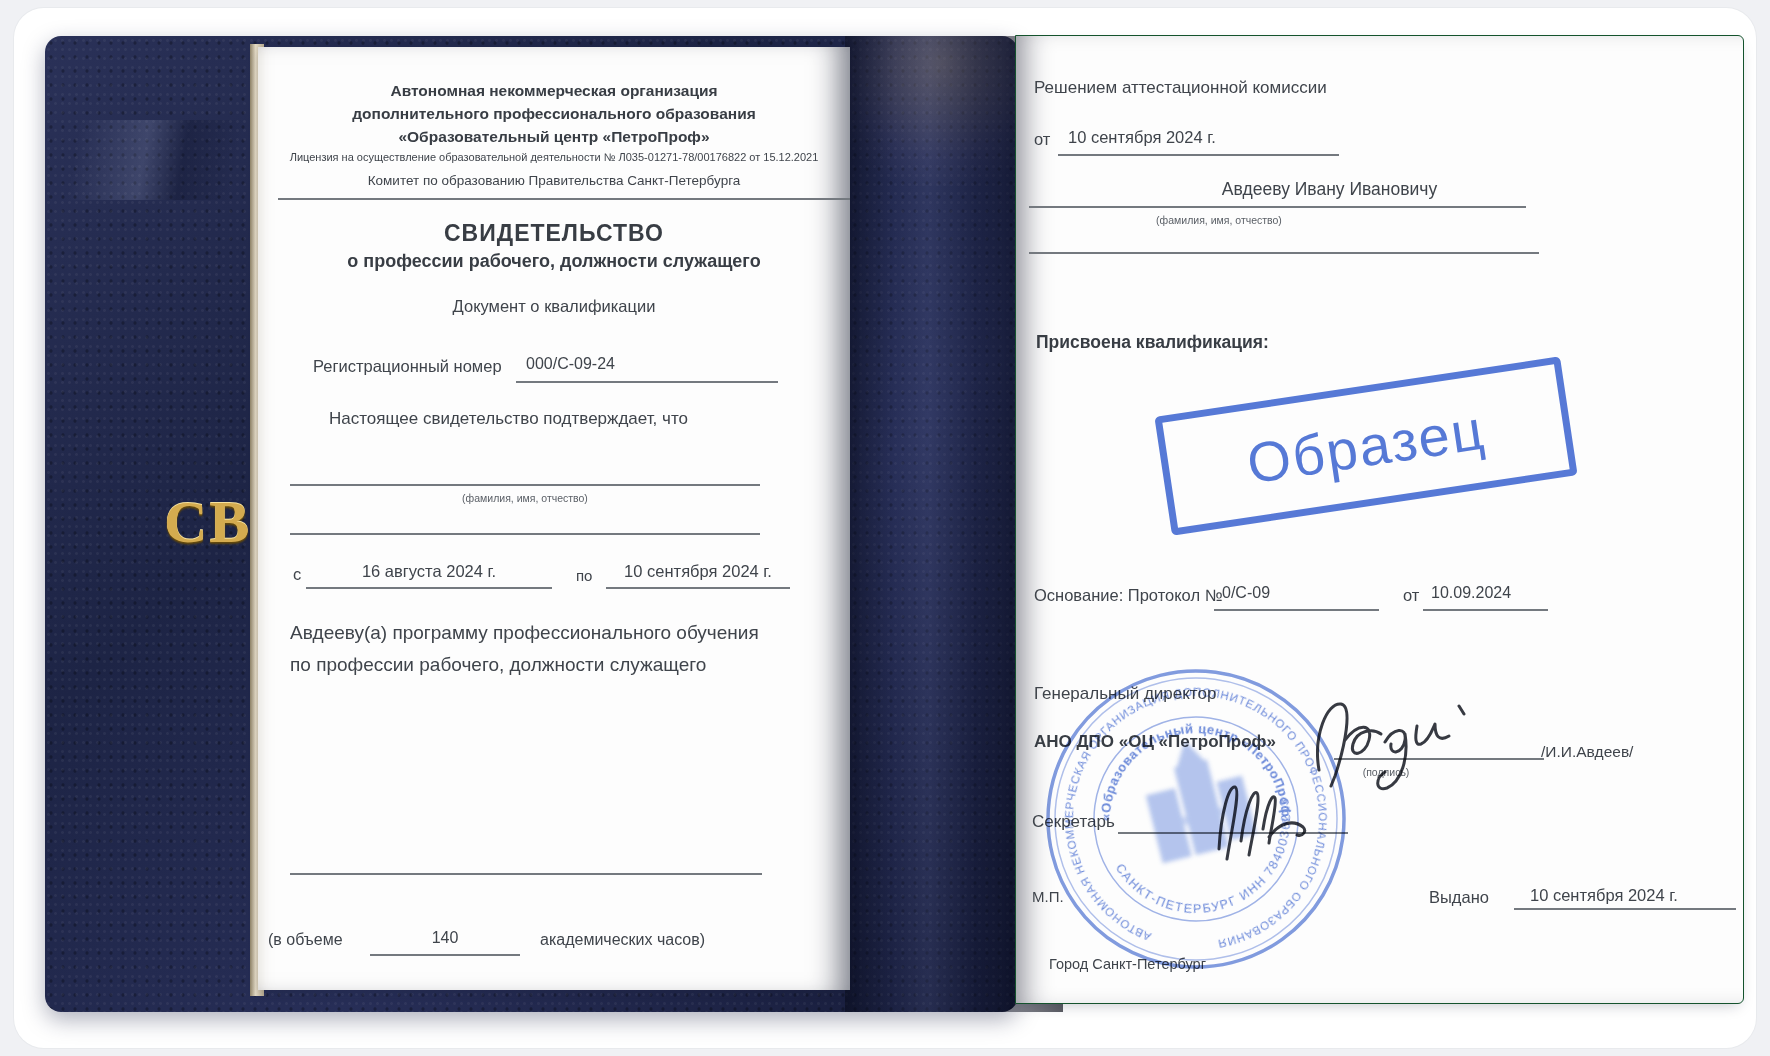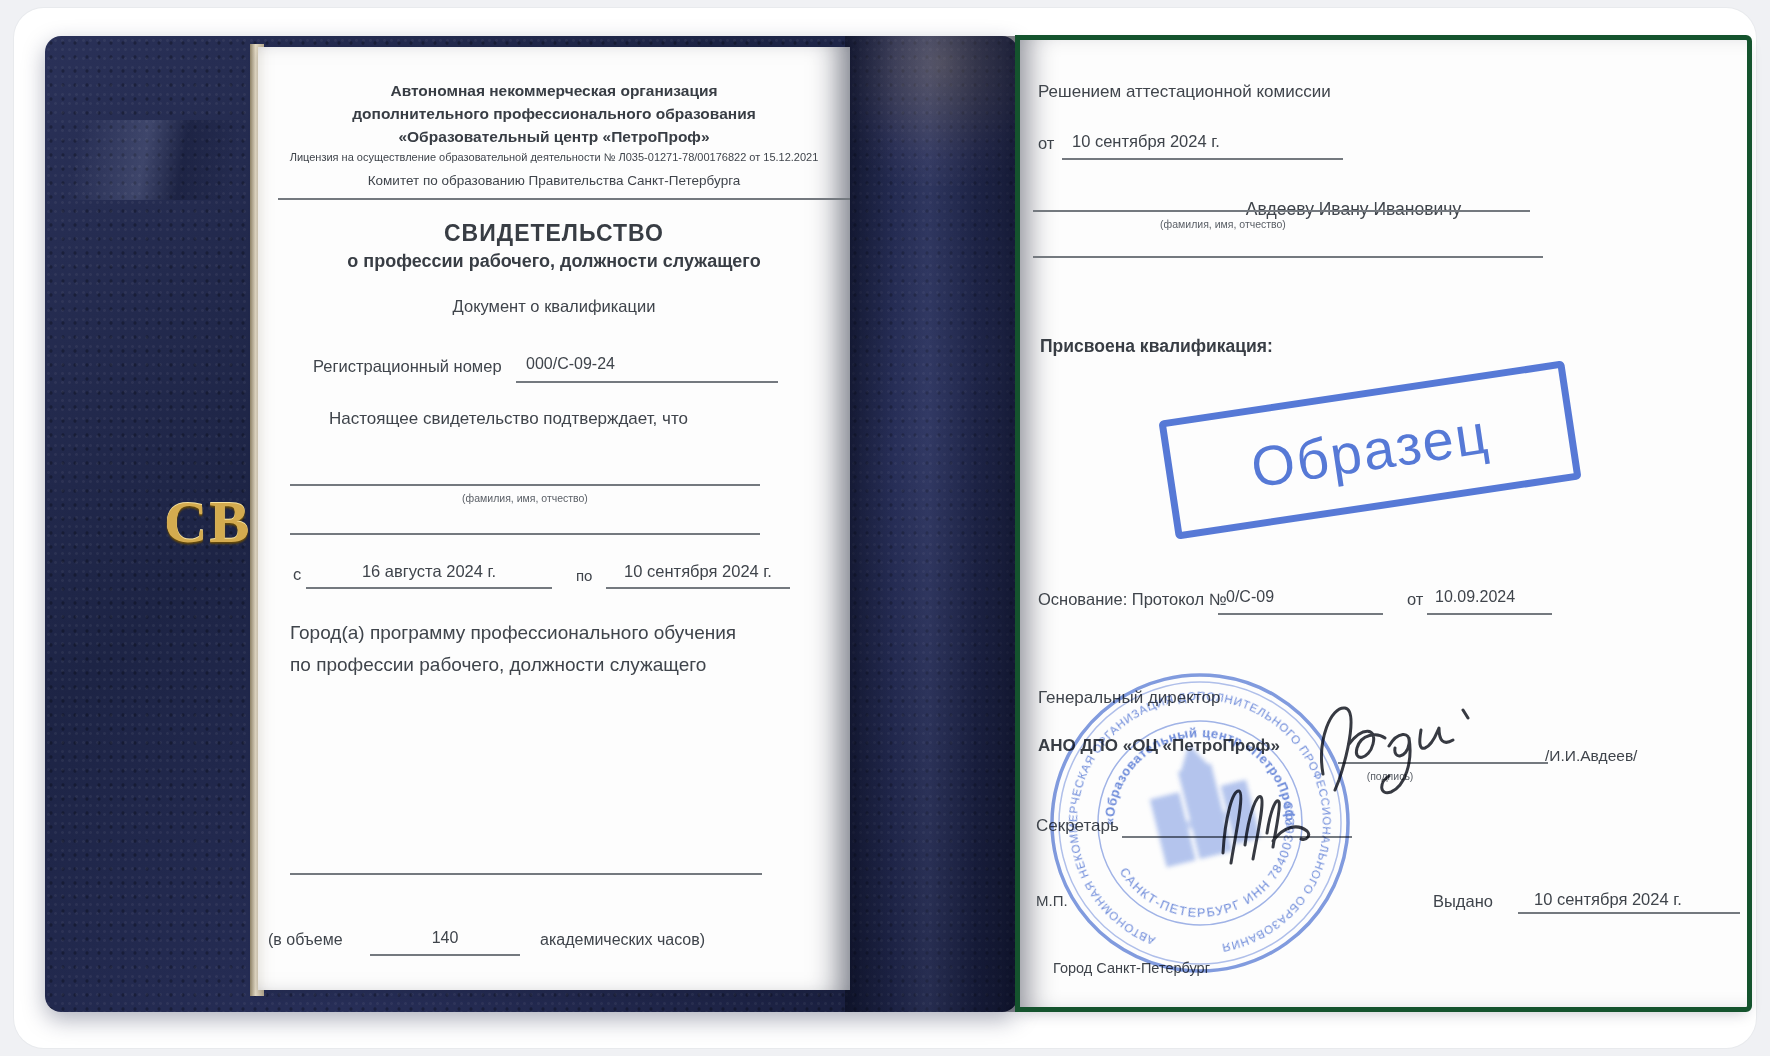--- a/index.html
+++ b/index.html
@@ -21,21 +21,21 @@
   .gold{position:absolute;right:-38px;top:452px;font-family:"Liberation Serif",serif;font-weight:bold;
     font-size:60px;letter-spacing:2px;color:#d4ab4f;
     text-shadow:0 -1px 0 #f7e3a0,0 2px 2px #5d450d,0 1px 0 #8a681c;white-space:nowrap;}
   .cover-left-clip{position:absolute;left:0;top:0;width:217px;height:976px;overflow:hidden;border-radius:16px 0 0 16px;}
   .sliver{position:absolute;left:205px;top:8px;width:14px;height:952px;
     background:linear-gradient(90deg,#8f8368,#e6dcc6 40%,#b9ac90);}
   
   .page{position:absolute;background:#fdfdfd;}
   .page-left{left:258px;top:47px;width:592px;height:943px;
     box-shadow:inset -28px 0 30px -18px rgba(8,12,32,.55),inset 12px 0 16px -12px rgba(130,115,85,.28),0 4px 10px rgba(20,25,50,.18);}
-  .page-right{left:1015px;top:35px;width:727px;height:967px;border:5px solid #14532d;border-radius:0 6px 6px 0;
+  .page-right{left:1015px;top:35px;width:727px;height:967px;border:1px solid #14532d;border-radius:0 6px 6px 0;
     box-shadow:inset 24px 0 28px -16px rgba(8,12,32,.45),0 6px 14px -6px rgba(20,25,50,.28);}
   .t{position:absolute;color:#3f444b;white-space:nowrap;}
   .b{font-weight:bold;color:#383d44;}
   .c{text-align:center;}
   .cap{font-size:10.5px;color:#5a5f66;}
   .ln{position:absolute;height:0;border-bottom:2px solid #74797f;}
   .stamp{position:absolute;left:145px;top:350px;width:410px;height:120px;border:7px solid #4e72d4;border-radius:5px;
     transform:rotate(-8.5deg);display:flex;align-items:center;justify-content:center;
     color:#4e72d4;font-size:56px;letter-spacing:2px;opacity:.95;box-sizing:border-box;}
   .seal{position:absolute;left:25px;top:628px;width:310px;height:310px;mix-blend-mode:multiply;opacity:.92;transform:rotate(-14deg);}
@@ -83,40 +83,40 @@
     <div class="ln" style="left:32px;width:470px;top:486px;"></div>
 
     <div class="t" style="left:35px;top:518px;font-size:16.5px;">с</div>
     <div class="ln" style="left:48px;width:246px;top:540px;"></div>
     <div class="t c" style="left:48px;width:246px;top:515px;font-size:16.5px;">16 августа 2024 г.</div>
     <div class="t" style="left:318px;top:520px;font-size:15px;">по</div>
     <div class="ln" style="left:348px;width:184px;top:540px;"></div>
     <div class="t c" style="left:348px;width:184px;top:515px;font-size:16.5px;">10 сентября 2024 г.</div>
 
     <div class="t" style="left:32px;top:570px;font-size:19px;line-height:32px;">
-      <div>Город(а) программу профессионального обучения</div>
+      <div>Авдееву(а) программу профессионального обучения</div>
       <div>по профессии рабочего, должности служащего</div>
     </div>
 
     <div class="ln" style="left:32px;width:472px;top:826px;"></div>
 
     <div class="t" style="left:10px;top:884px;font-size:16px;">(в объеме</div>
     <div class="ln" style="left:112px;width:150px;top:907px;"></div>
     <div class="t c" style="left:112px;width:150px;top:882px;font-size:16px;">140</div>
     <div class="t" style="left:282px;top:884px;font-size:16px;">академических часов)</div>
   </div>
 
   <div class="page page-right">
     <div class="t" style="left:18px;top:42px;font-size:17px;">Решением аттестационной комиссии</div>
 
     <div class="t" style="left:18px;top:94px;font-size:16.5px;">от</div>
     <div class="ln" style="left:42px;width:281px;top:118px;"></div>
     <div class="t" style="left:52px;top:92px;font-size:16.5px;">10 сентября 2024 г.</div>
 
-    <div class="t" style="left:30px;width:497px;top:143px;font-size:17.5px;text-align:center;padding-left:110px;box-sizing:border-box;margin-top:16px;">Авдееву Ивану Ивановичу</div>
+    <div class="t" style="left:10px;width:497px;top:143px;font-size:17.5px;text-align:center;padding-left:110px;box-sizing:border-box;">Авдееву Ивану Ивановичу</div>
     <div class="ln" style="left:13px;width:497px;top:170px;"></div>
     <div class="t c cap" style="left:13px;width:380px;top:178px;">(фамилия, имя, отчество)</div>
     <div class="ln" style="left:13px;width:510px;top:216px;"></div>
 
     <div class="t b" style="left:20px;top:296px;font-size:17.5px;">Присвоена квалификация:</div>
 
     <div class="t" style="left:18px;top:550px;font-size:16.5px;">Основание: Протокол №</div>
     <div class="ln" style="left:198px;width:165px;top:573px;"></div>
     <div class="t" style="left:206px;top:548px;font-size:16px;">0/С-09</div>
     <div class="t" style="left:387px;top:550px;font-size:16.5px;">от</div>

